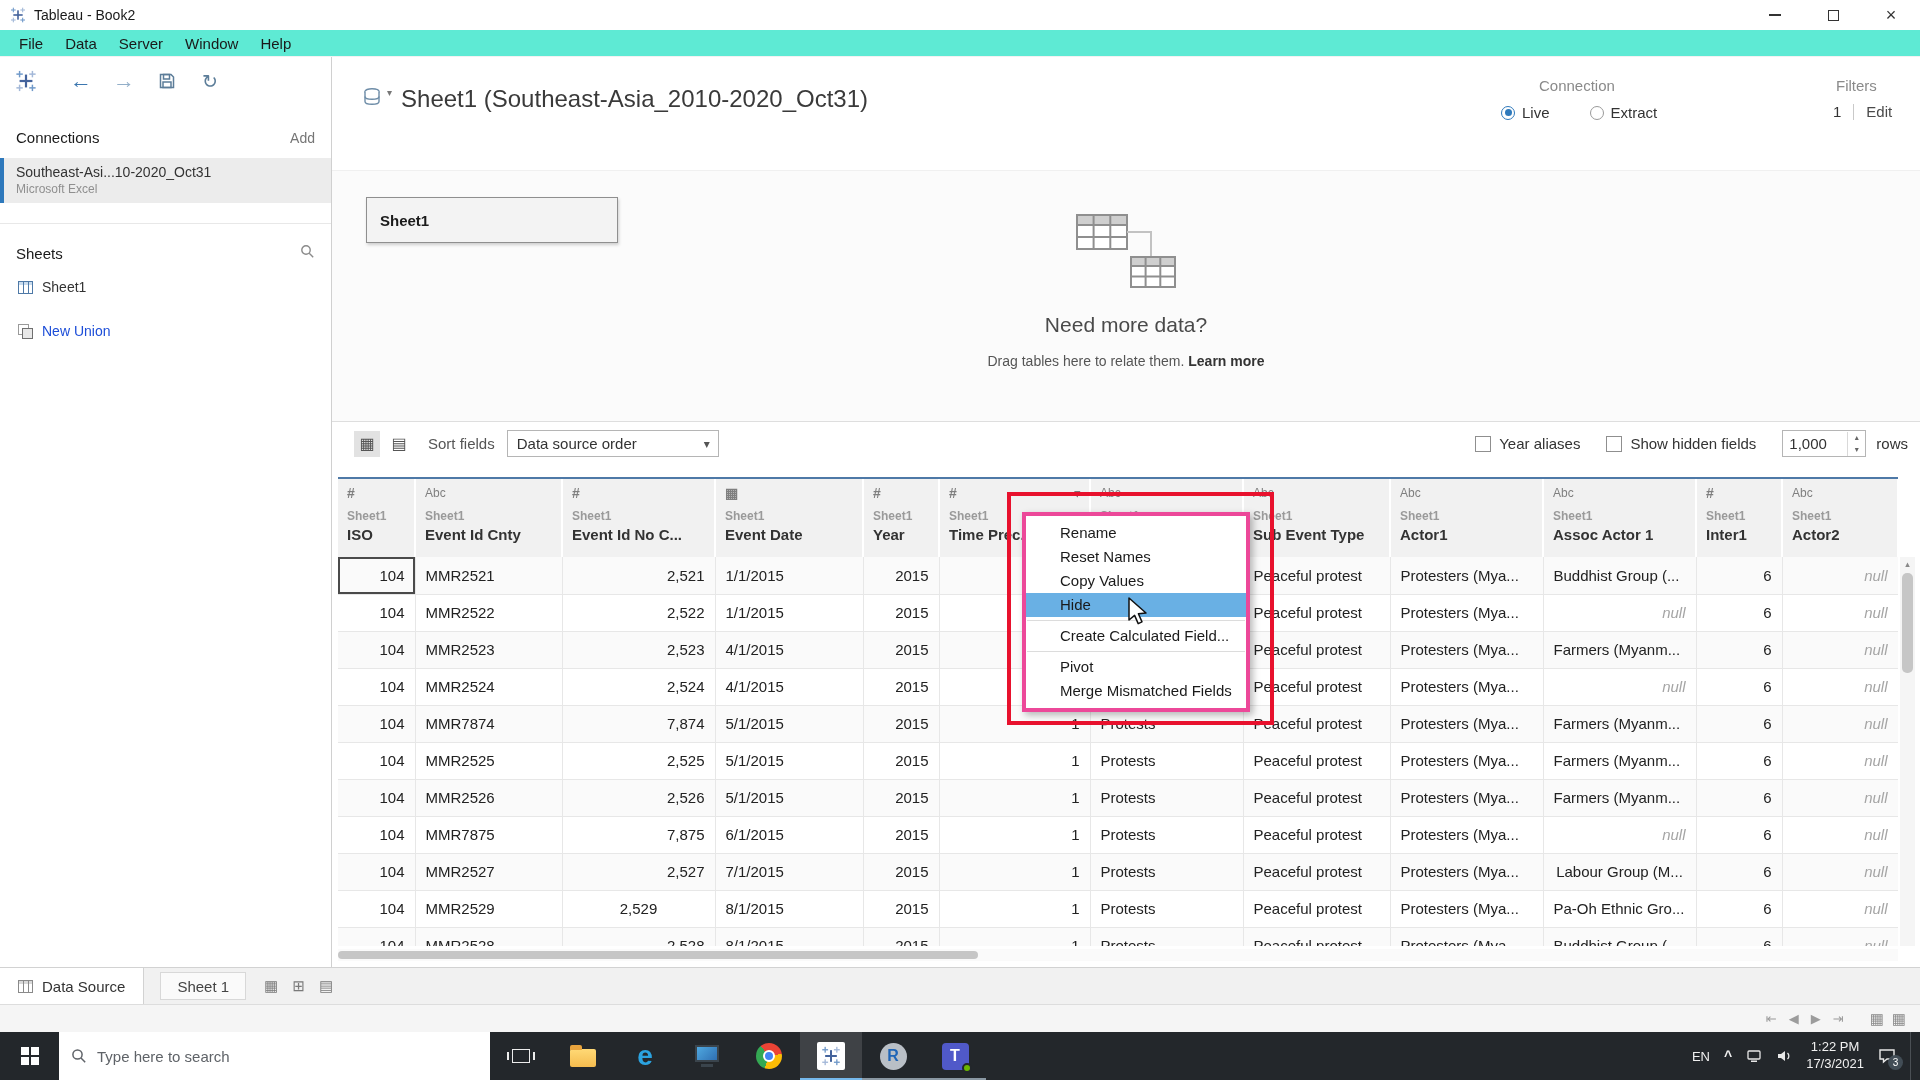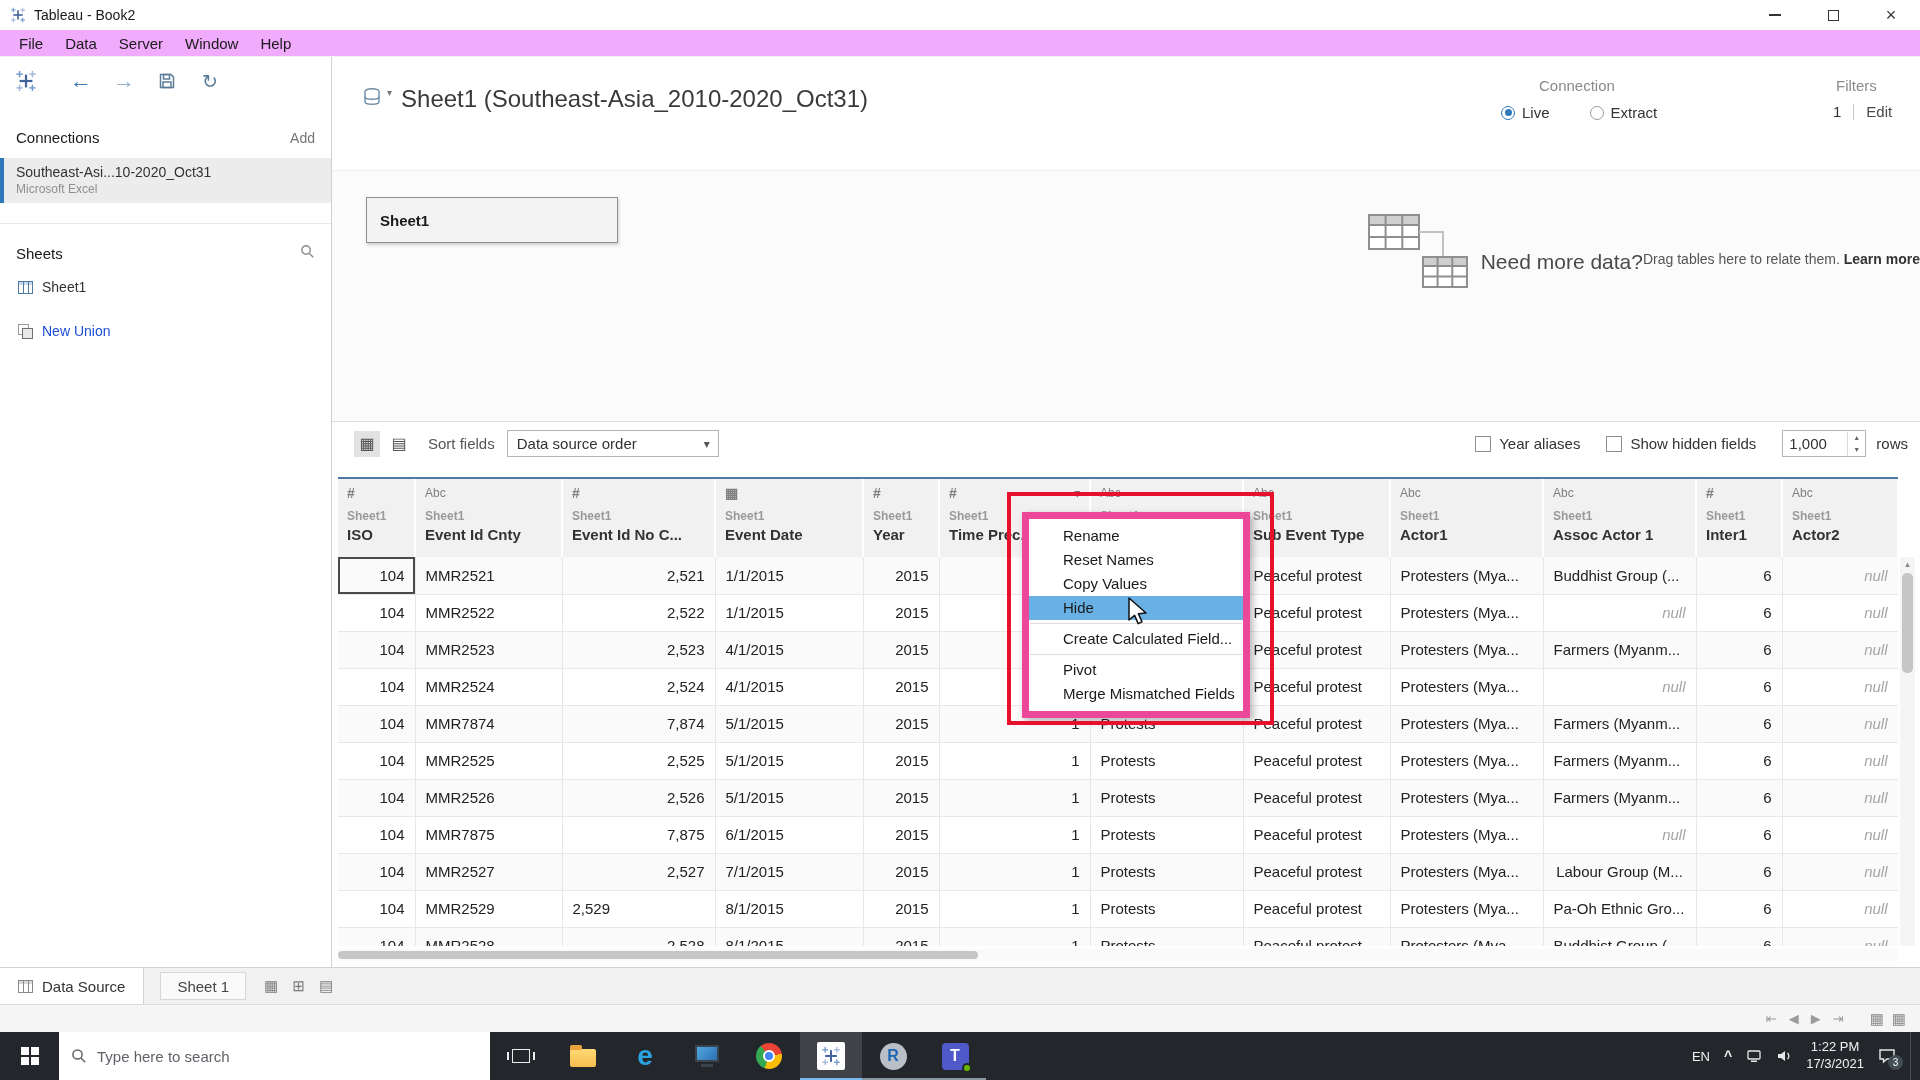--- a/index.html
+++ b/index.html
@@ -11,21 +11,21 @@
 .titlebar{height:30px;display:flex;align-items:center;background:#fff;}
 .titlebar-icon{margin:0 8px 0 10px;display:flex;}
 .titlebar-title{font-size:14px;color:#1a1a1a;}
 .win-controls{margin-left:auto;display:flex;height:100%;}
 .win-btn{width:58px;height:100%;display:flex;align-items:center;justify-content:center;color:#333;}
 .min-glyph{display:block;width:12px;height:2px;background:#333;}
 .max-glyph{display:block;width:11px;height:11px;border:1.5px solid #333;}
 .close-btn{font-size:18px;}
 
 
-.menubar{height:27px;display:flex;align-items:center;padding-left:8px;background:#f0abfc;border-bottom:1px solid #f2f2f2;}
+.menubar{height:27px;display:flex;align-items:center;padding-left:8px;background:#5eead4;border-bottom:1px solid #f2f2f2;}
 .menu-item{padding:0 11px;font-size:15px;color:#1a1a1a;}
 
 
 .workspace{display:flex;height:910px;}
 .sidebar{width:332px;min-width:332px;border-right:1px solid #d0d0d0;background:#fff;}
 .toolbar{height:48px;display:flex;align-items:center;padding-left:14px;gap:19px;}
 .tool{display:flex;align-items:center;justify-content:center;width:24px;height:24px;}
 .tool.logo{margin-right:12px;}
 .tool.arrow{font-size:22px;line-height:1;}
 .back-arrow{color:#3b76af;}
@@ -69,21 +69,21 @@
 .filters-label{font-size:15px;color:#8a8a8a;margin-left:6px;}
 .filters-row{display:flex;align-items:center;margin-top:9px;}
 .filters-count{font-size:15px;color:#333;padding:0 12px 0 3px;}
 .filters-divider{width:1px;height:16px;background:#c9c9c9;}
 .filters-edit{font-size:15px;color:#4a4a4a;padding-left:12px;}
 
 
 .canvas{height:252px;background:#fbfbfb;position:relative;border-top:1px solid #f0f0f0;border-bottom:1px solid #dedede;}
 .table-box{position:absolute;left:34px;top:26px;width:252px;height:46px;background:#f3f3f3;border:1px solid #8f8f8f;box-shadow:1px 2px 3px rgba(0,0,0,.18);display:flex;align-items:center;padding-left:13px;}
 .table-box-label{font-size:15px;font-weight:bold;color:#1a1a1a;}
-.empty-state{position:absolute;left:0;right:0;top:40px;display:flex;flex-direction:row;align-items:center;justify-content:flex-end;}
+.empty-state{position:absolute;left:0;right:0;top:40px;display:flex;flex-direction:column;align-items:center;}
 .empty-title{font-size:21px;color:#4a4a4a;margin-top:22px;}
 .empty-hint{font-size:14px;color:#555;margin-top:16px;}
 .learn-more{font-weight:bold;color:#333;}
 
 
 .grid-toolbar{height:43px;display:flex;align-items:center;padding-left:22px;background:#fff;}
 .view-toggle{display:flex;gap:6px;margin-right:16px;}
 .view-btn{width:26px;height:26px;display:flex;align-items:center;justify-content:center;font-size:16px;color:#555;}
 .view-btn.active{background:#e2e2e2;}
 .sort-label{font-size:15px;color:#555;margin-right:12px;}
@@ -162,21 +162,21 @@
 .presence{position:absolute;right:-3px;bottom:-3px;width:10px;height:10px;border-radius:50%;background:#6bb700;border:2px solid #23272b;}
 .tb-right{margin-left:auto;display:flex;align-items:center;gap:14px;padding-right:4px;color:#f0f0f0;}
 .tb-lang{font-size:13px;}
 .tb-chevron{font-size:14px;font-weight:bold;}
 .tb-clock{text-align:center;font-size:13px;line-height:1.3;}
 .tb-action{position:relative;display:flex;}
 .tb-badge{position:absolute;right:-7px;bottom:-6px;min-width:15px;height:15px;border-radius:50%;background:#424d56;color:#fff;font-size:10px;display:flex;align-items:center;justify-content:center;}
 .show-desktop{width:6px;height:100%;border-left:1px solid #4a4f54;}
 
 
-.context-menu{position:absolute;left:1022px;top:512px;width:228px;background:#fff;border:7px solid #ec4899;box-shadow:3px 3px 7px rgba(0,0,0,.28);padding:5px 0;z-index:50;}
+.context-menu{position:absolute;left:1022px;top:512px;width:228px;background:#fff;border:4px solid #ec4899;box-shadow:3px 3px 7px rgba(0,0,0,.28);padding:5px 0;z-index:50;}
 .ctx-item{height:24px;line-height:24px;font-size:15px;color:#1a1a1a;padding-left:34px;white-space:nowrap;}
 .ctx-sep{height:1px;background:#dcdcdc;margin:3px 1px;}
 .annotation-box{position:absolute;left:1007px;top:492px;width:267px;height:233px;border:4px solid #e8112d;z-index:60;pointer-events:none;}
 .cursor-overlay{position:absolute;left:1126px;top:596px;z-index:70;pointer-events:none;}
 </style>
 </head>
 <body>
 
 <div class="app">
 
@@ -591,21 +591,21 @@
                   <td class="grid-cell" style="text-align: left;">Protests</td>
                   <td class="grid-cell" style="text-align: left;">Peaceful protest</td>
                   <td class="grid-cell" style="text-align: left;">Protesters (Mya...</td>
                   <td class="grid-cell" style="text-align: center;">Labour Group (M...</td>
                   <td class="grid-cell" style="text-align: right;">6</td>
                   <td class="grid-cell null-value" style="text-align: right;">null</td>
                 </tr>
                 <tr class="grid-row">
                   <td class="grid-cell" style="text-align: right;">104</td>
                   <td class="grid-cell" style="text-align: left;">MMR2529</td>
-                  <td class="grid-cell" style="text-align: left;">2,529</td>
+                  <td class="grid-cell" style="text-align: center;">2,529</td>
                   <td class="grid-cell" style="text-align: left;">8/1/2015</td>
                   <td class="grid-cell" style="text-align: right;">2015</td>
                   <td class="grid-cell" style="text-align: right;">1</td>
                   <td class="grid-cell" style="text-align: left;">Protests</td>
                   <td class="grid-cell" style="text-align: left;">Peaceful protest</td>
                   <td class="grid-cell" style="text-align: left;">Protesters (Mya...</td>
                   <td class="grid-cell" style="text-align: left;">Pa-Oh Ethnic Gro...</td>
                   <td class="grid-cell" style="text-align: right;">6</td>
                   <td class="grid-cell null-value" style="text-align: right;">null</td>
                 </tr>

